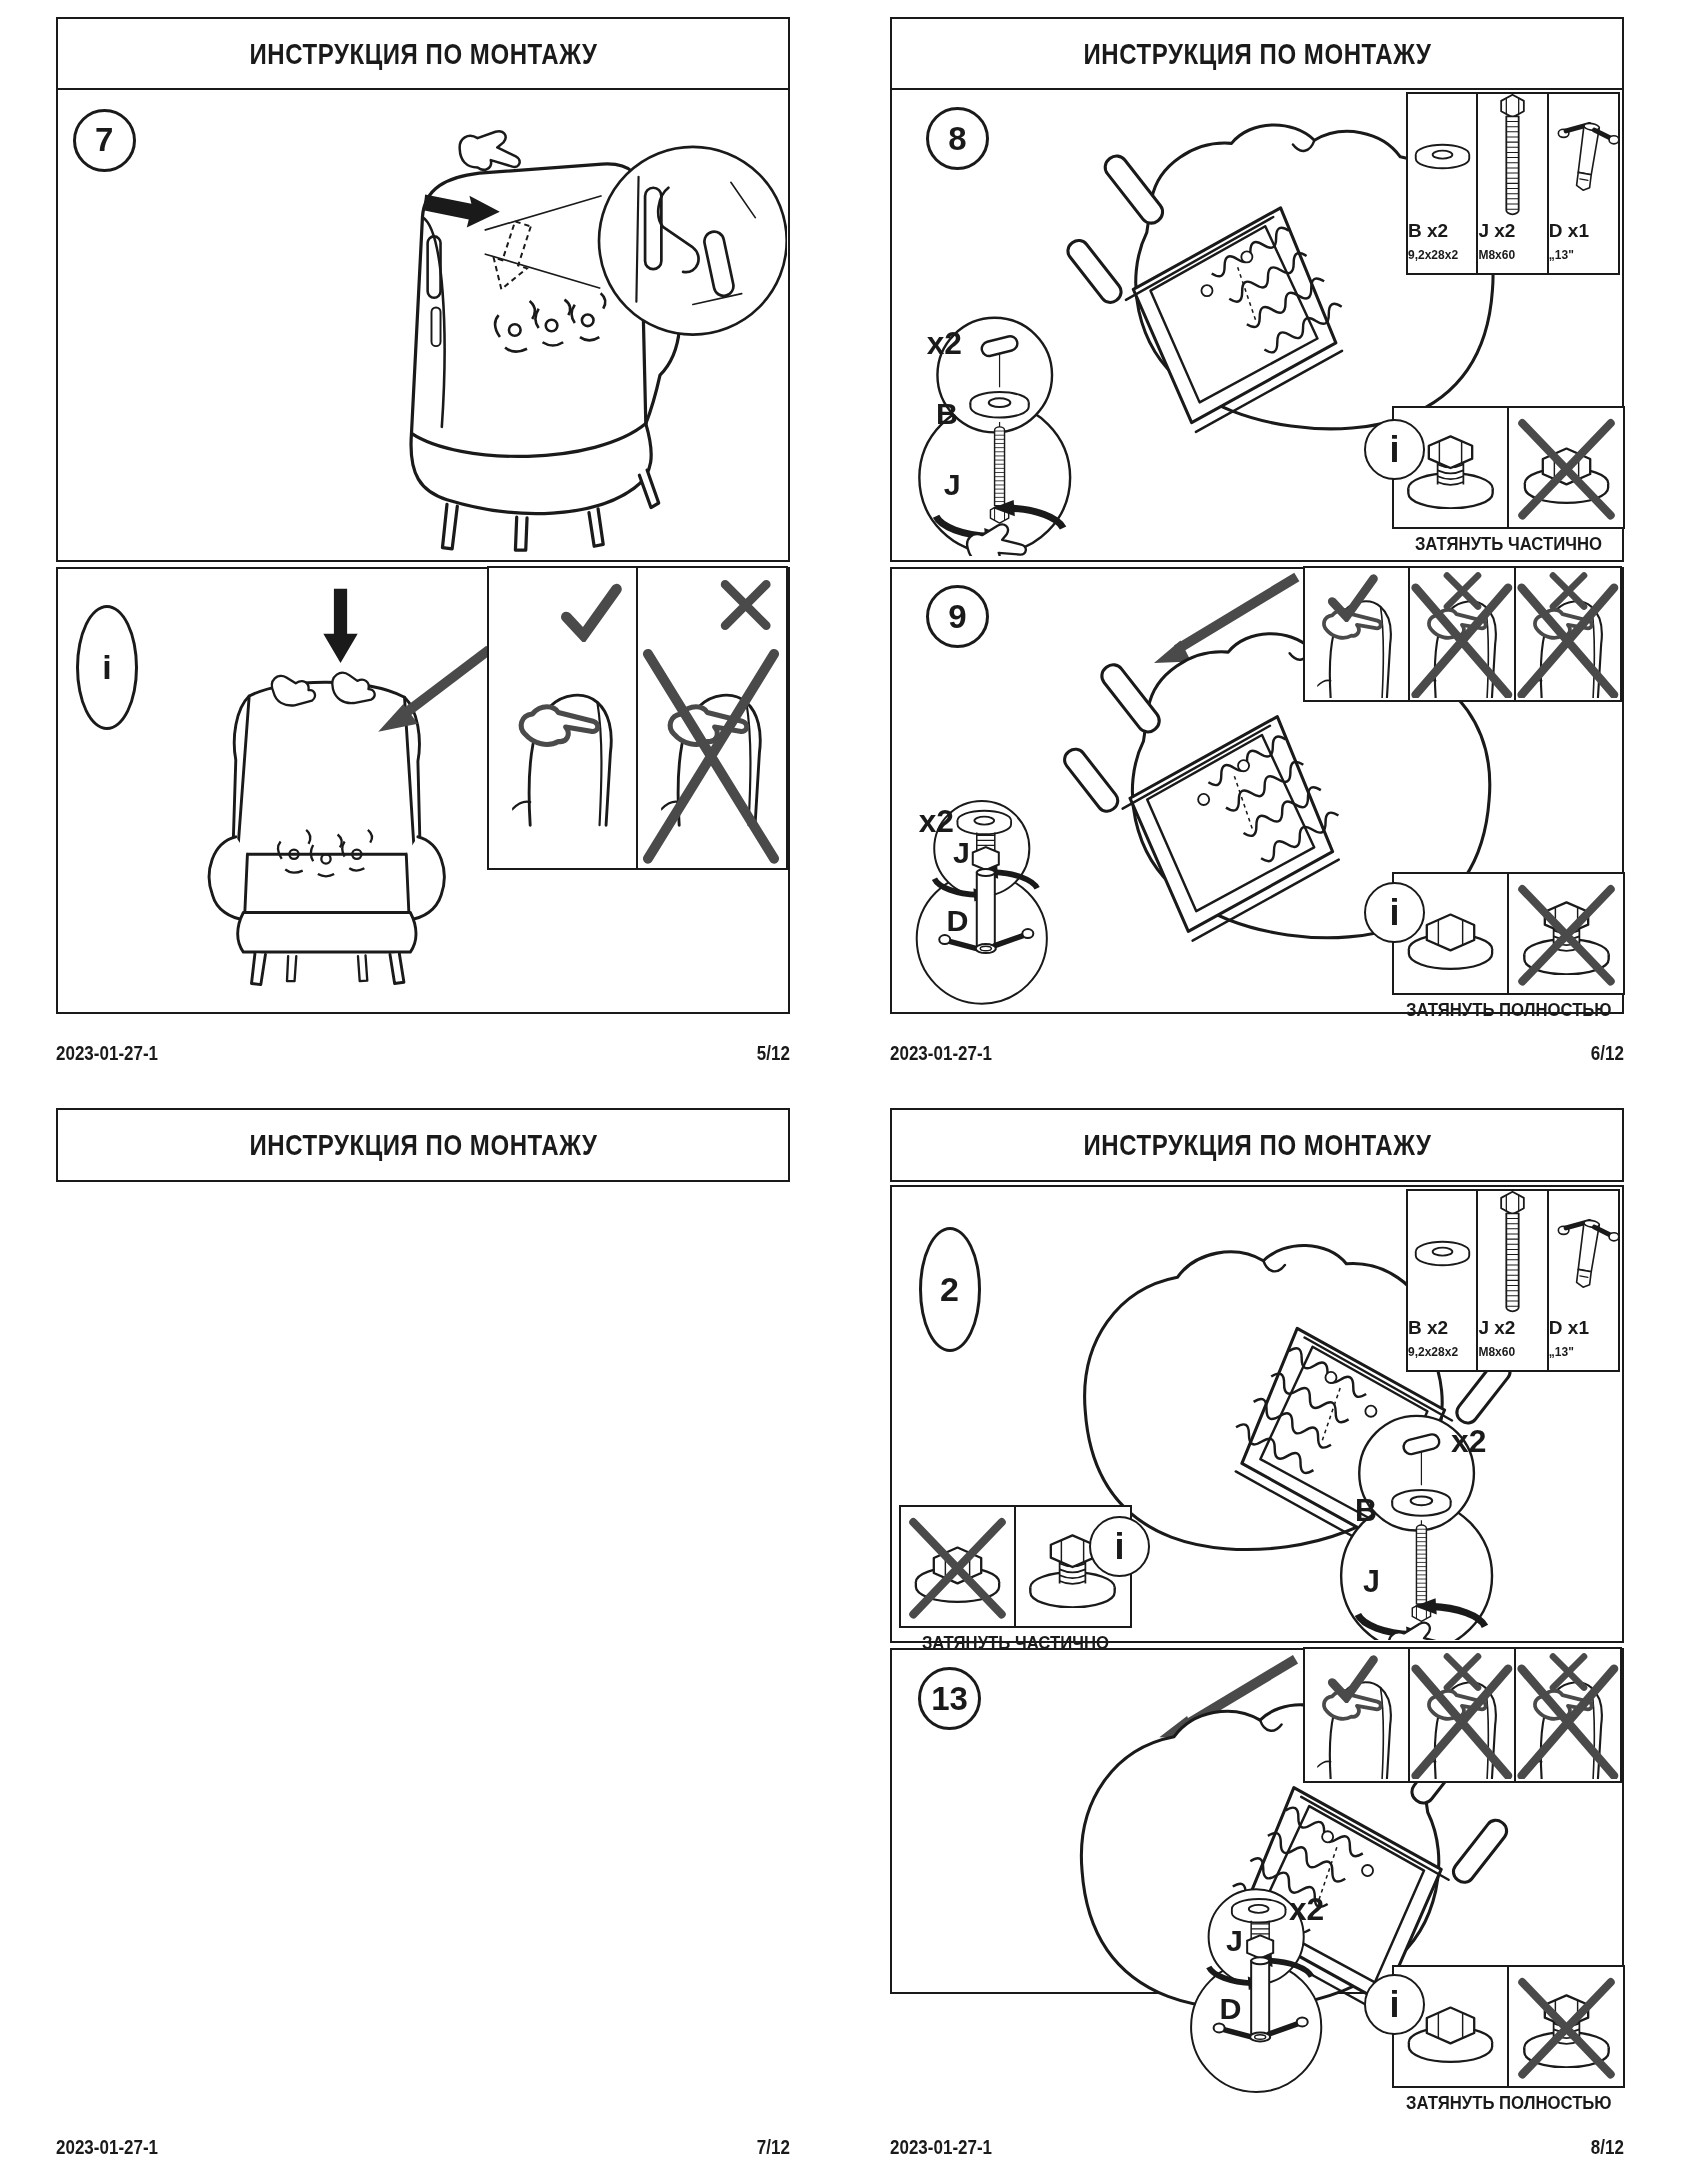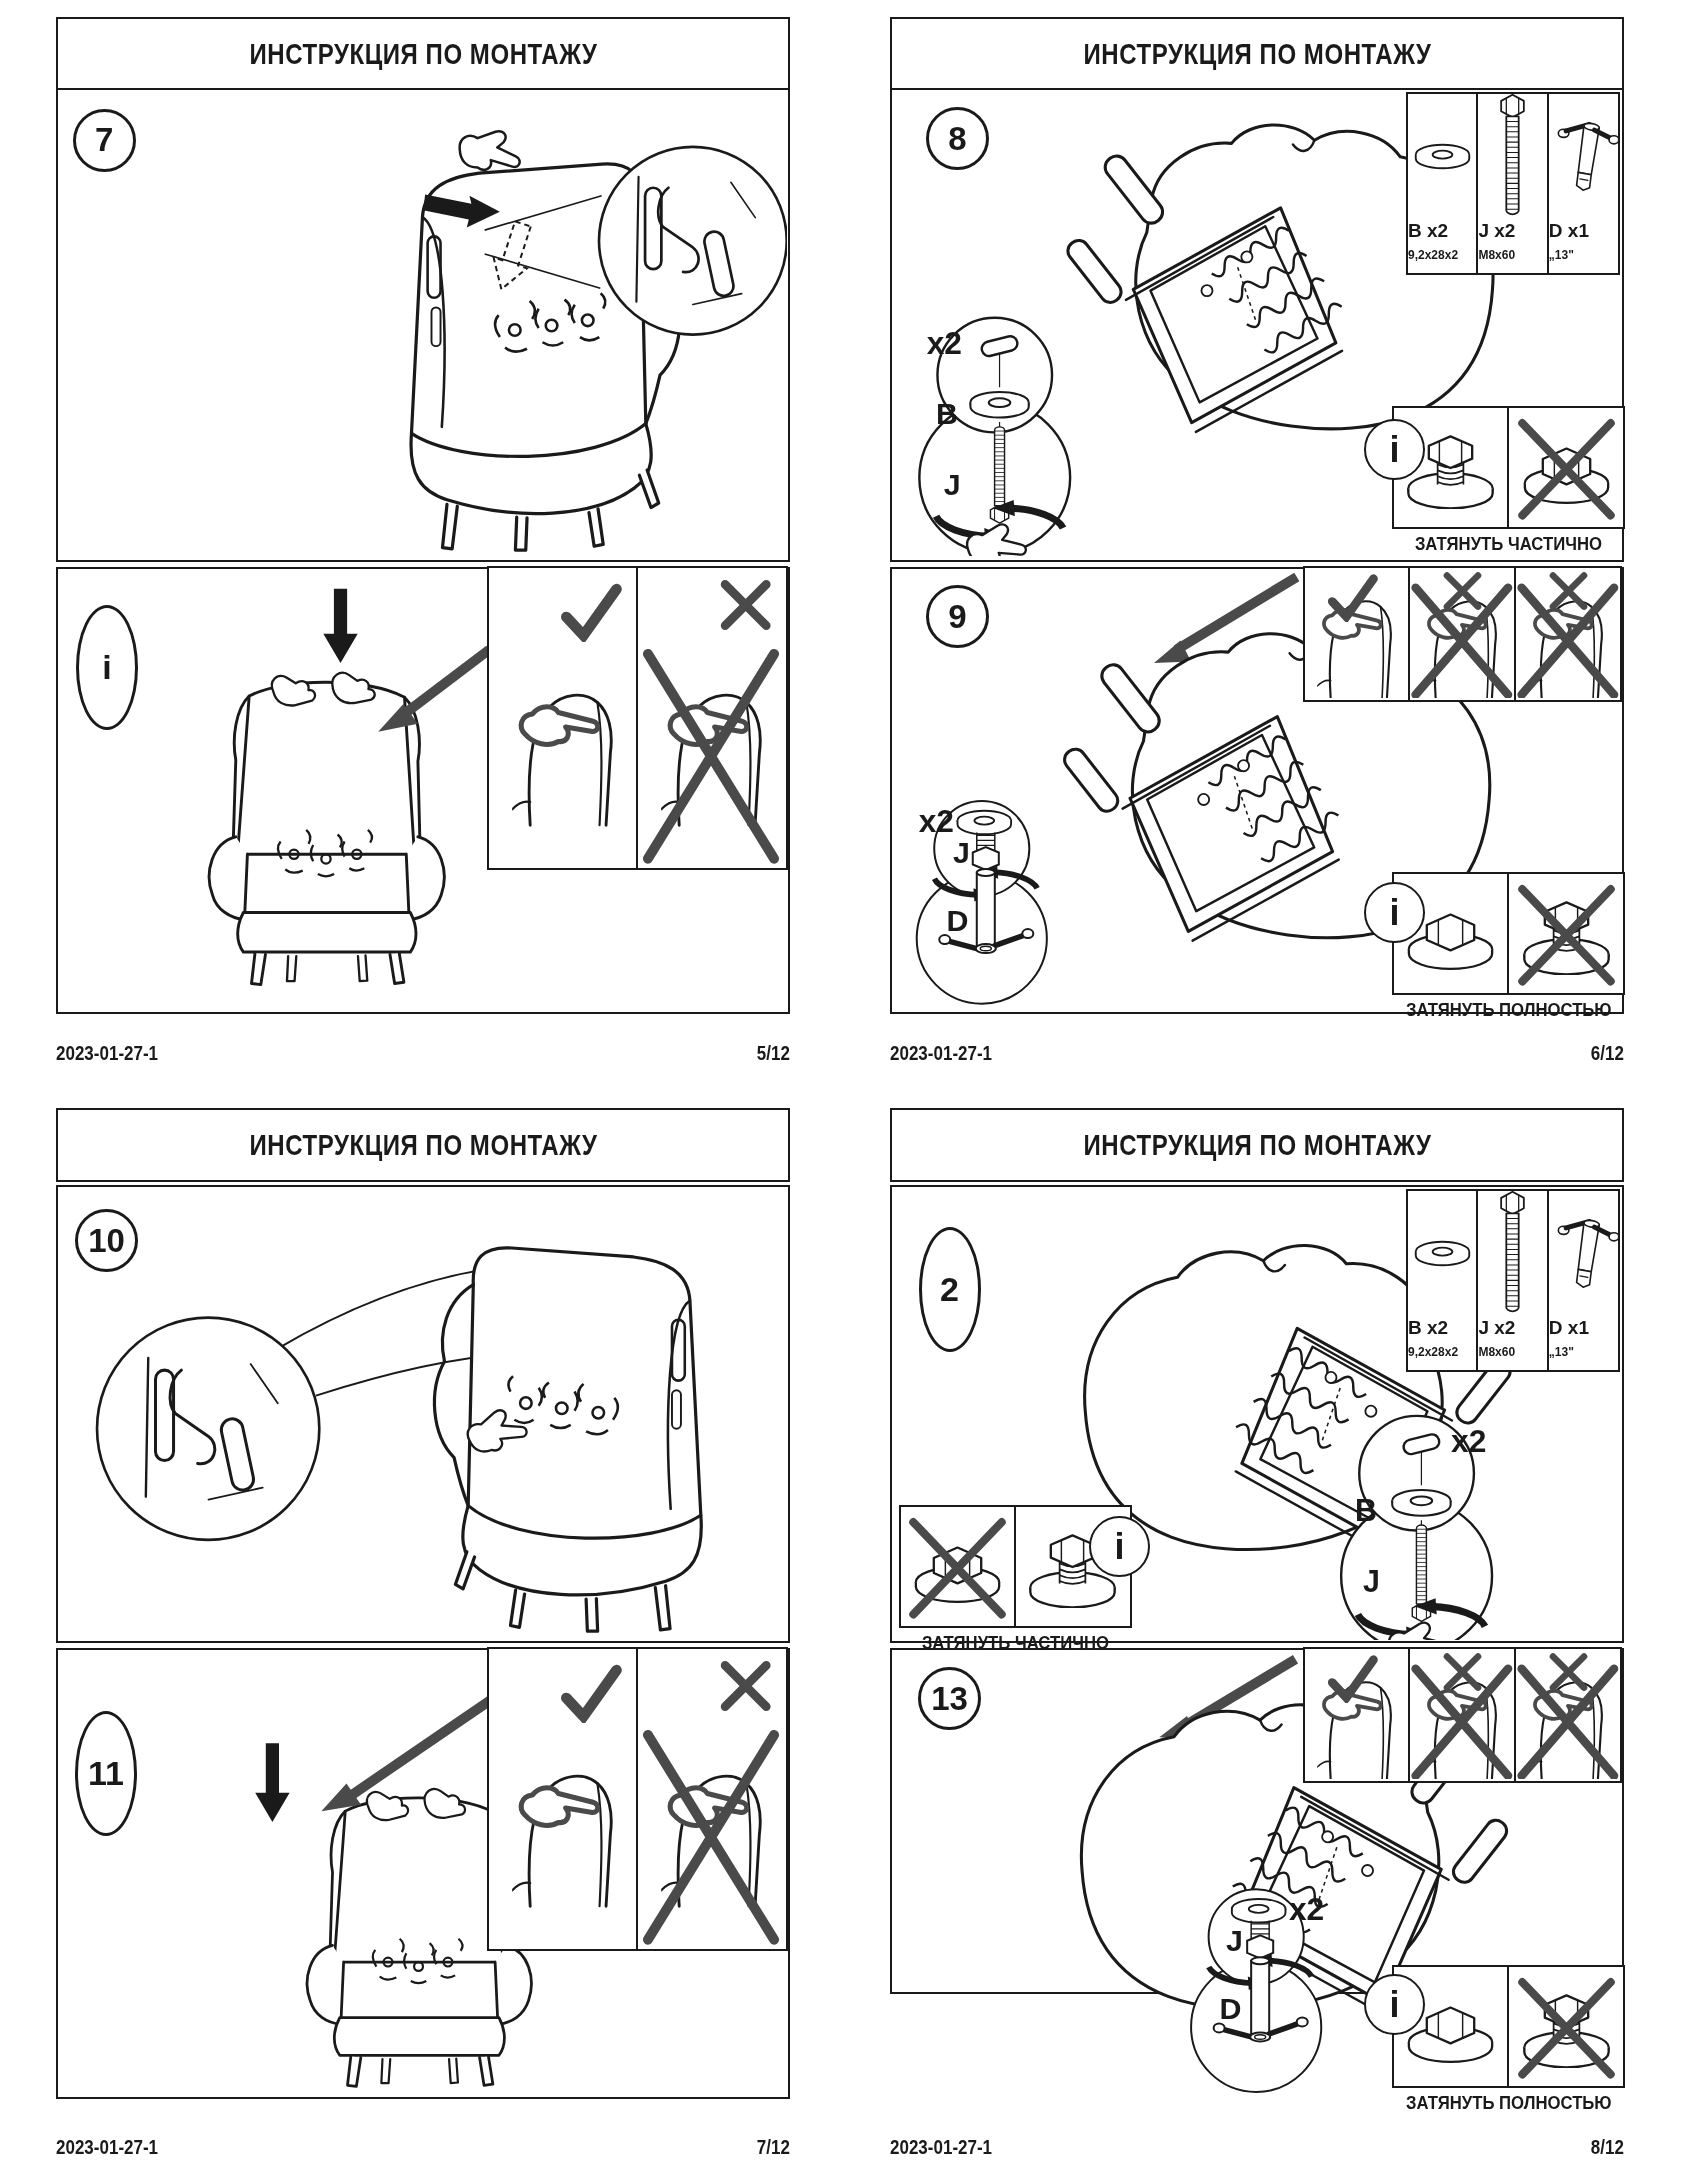--- a/index.html
+++ b/index.html
@@ -440,64 +440,21 @@
 
   <div class="footer" style="left:890px;top:1042px">
     <span class="fl">2023-01-27-1</span>
     <span class="fr">6/12</span>
   </div>
 
   <div class="box header-box" style="left:56px;top:1108px;width:734px;height:74px">
     <div class="title">ИНСТРУКЦИЯ ПО МОНТАЖУ</div>
   </div>
 
-  <div class="box" style="left:56px;top:1185px;width:734px;height:458px">
-    <div class="step-badge round" style="left:17px;top:22px">
-        <span>10</span>
-      </div>
-    <svg class="art" width="729" height="453" viewBox="0 0 1102 684">
-      <path d="M330,245 C560,110 760,90 900,145" stroke="#1a1a1a" stroke-width="3" fill="none"></path>
-      <path d="M390,315 C640,235 800,230 930,295" stroke="#1a1a1a" stroke-width="3" fill="none"></path>
-      <g transform="translate(1070,55) scale(-1,1)">
-          <use href="#chairBack" width="555" height="620"></use>
-        </g>
-      <g transform="rotate(-10 660 360)">
-          <use href="#handIcon" x="610" y="330" width="110" height="80"></use>
-        </g>
-      <circle cx="227" cy="365" r="168" fill="#fff" stroke="#1a1a1a" stroke-width="4"></circle>
-      <use href="#hookDetail" x="100" y="240" width="255" height="255"></use>
-    </svg>
-  </div>
-
-  <div class="box" style="left:56px;top:1648px;width:734px;height:451px">
-    <div class="step-badge tall" style="left:17px;top:61px">
-        <span>11</span>
-      </div>
-    <svg class="art" width="729" height="445" viewBox="0 0 1102 673">
-      <use href="#chairFront" x="295" y="195" width="500" height="470"></use>
-      <polygon points="314,141 334,141 334,216 350,216 324,260 298,216 314,216" fill="#1a1a1a"></polygon>
-      <path d="M655,75 L440,222" stroke="#4a4a4a" stroke-width="15"></path>
-      <polygon points="398,244 436,202 458,234" fill="#4a4a4a"></polygon>
-    </svg>
-    <div class="cells2" style="left:429px;top:-2.6px">
-      <div class="c2">
-        <svg width="146" height="298" viewBox="0 0 221 451">
-          <use href="#cornerShape" x="35" y="115" width="175" height="330"></use>
-          <use href="#checkMark" x="105" y="22" width="100" height="90"></use>
-        </svg>
-      </div>
-      <div class="c2">
-        <svg width="146" height="298" viewBox="0 0 221 451">
-          <use href="#cornerShape" x="35" y="115" width="175" height="330"></use>
-          <use href="#crossMark" x="122" y="15" width="82" height="82"></use>
-          <path d="M15,130 L206,440 M206,130 L15,440" stroke="#4a4a4a" stroke-width="15" stroke-linecap="round" fill="none"></path>
-        </svg>
-      </div>
-    </div>
-  </div>
+
 
   <div class="footer" style="left:56px;top:2136px">
     <span class="fl">2023-01-27-1</span>
     <span class="fr">7/12</span>
   </div>
 
   <div class="box header-box" style="left:890px;top:1108px;width:734px;height:74px">
     <div class="title">ИНСТРУКЦИЯ ПО МОНТАЖУ</div>
   </div>
 

